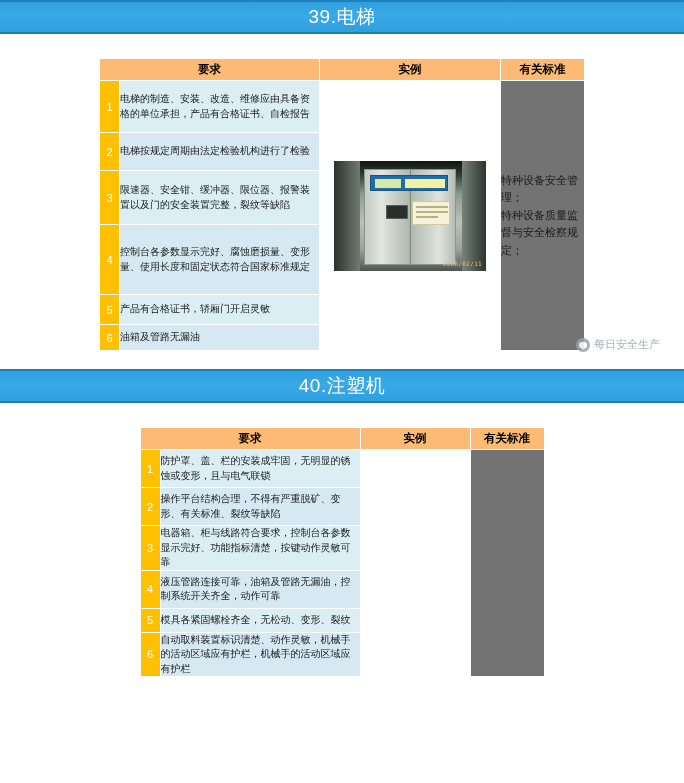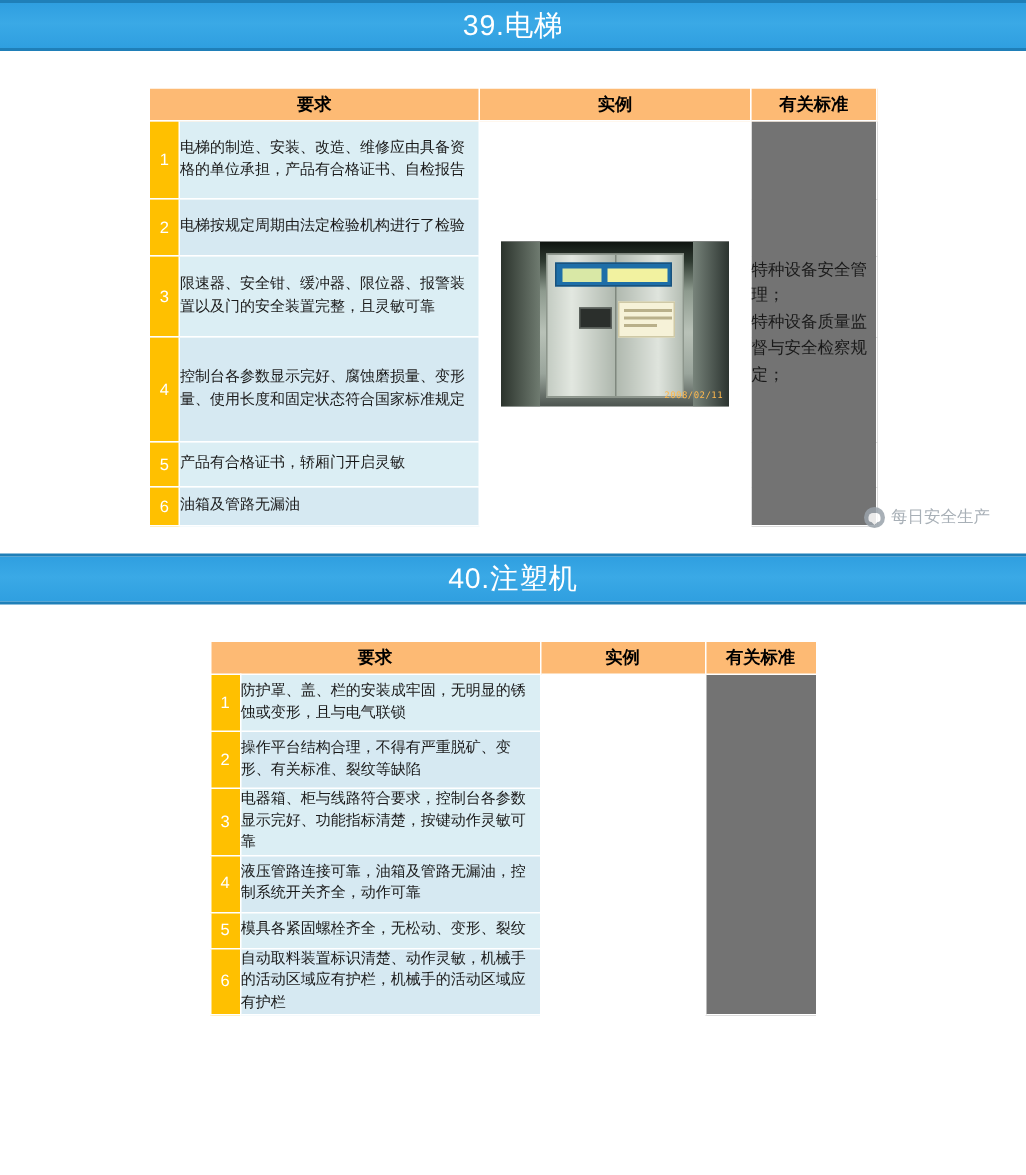--- a/index.html
+++ b/index.html
@@ -247,21 +247,21 @@
 特种设备质量监督与安全检察规定；</td>
           </tr>
 
           <tr>
             <td class="num-cell" style="height:38px">2</td>
             <td class="txt-cell alt">电梯按规定周期由法定检验机构进行了检验</td>
           </tr>
 
           <tr>
             <td class="num-cell" style="height:54px">3</td>
-            <td class="txt-cell">限速器、安全钳、缓冲器、限位器、报警装置以及门的安全装置完整，且灵敏可靠</td>
+            <td class="txt-cell">限速器、安全钳、缓冲器、限位器、报警装置以及门的安全装置完整，裂纹等缺陷</td>
           </tr>
 
           <tr>
             <td class="num-cell" style="height:70px">4</td>
             <td class="txt-cell alt">控制台各参数显示完好、腐蚀磨损量、变形量、使用长度和固定状态符合国家标准规定</td>
           </tr>
 
           <tr>
             <td class="num-cell" style="height:30px">5</td>
             <td class="txt-cell">产品有合格证书，轿厢门开启灵敏</td>

